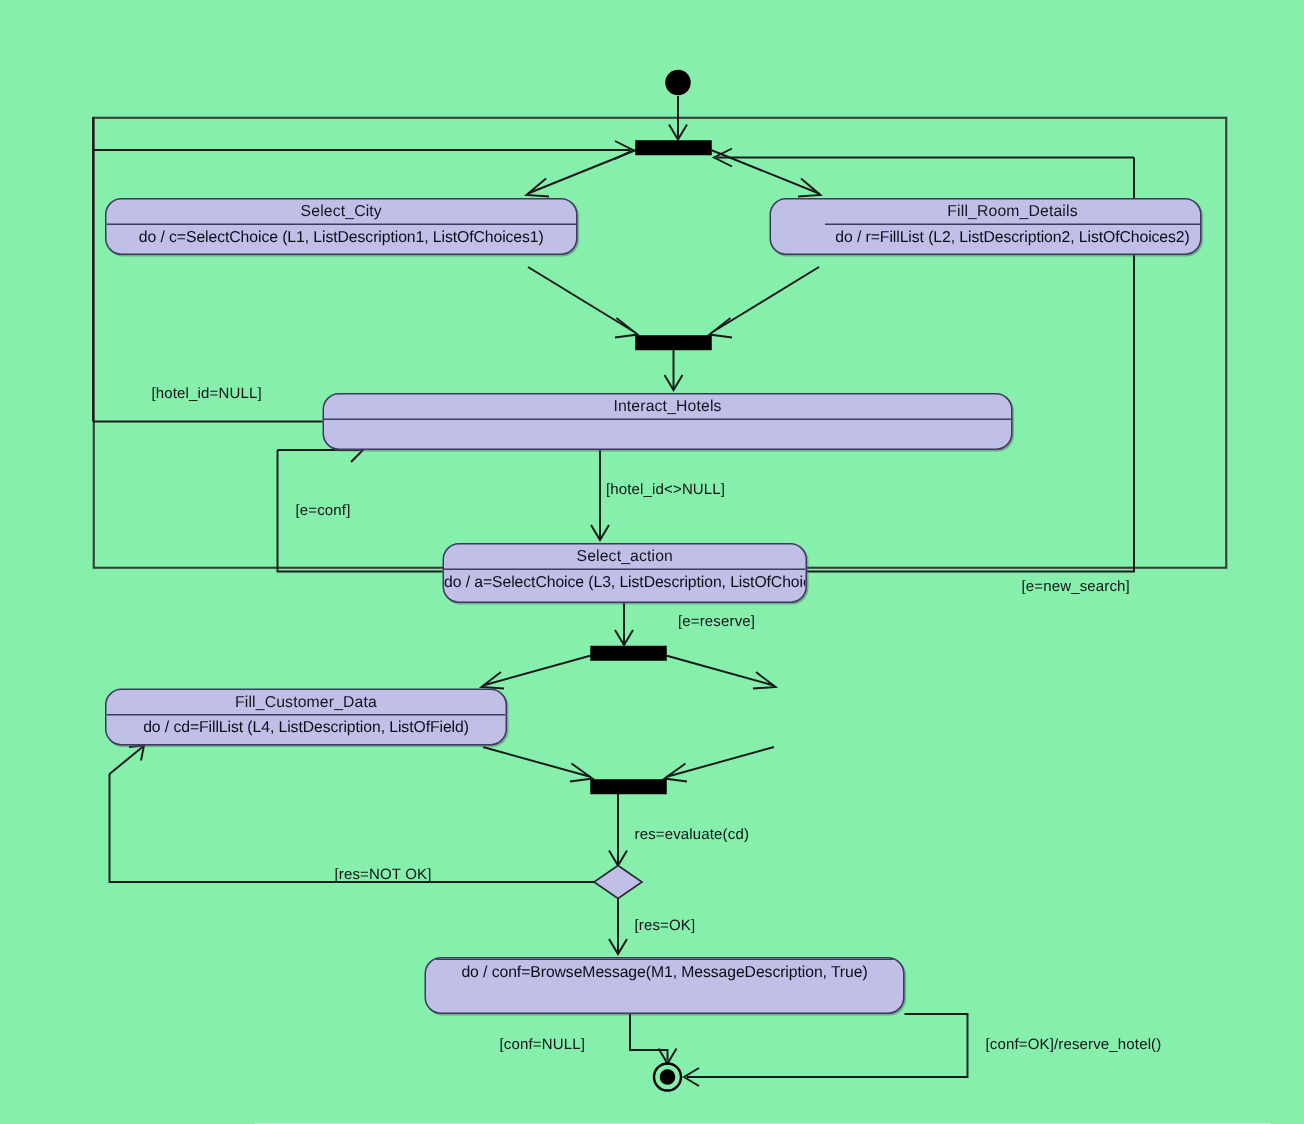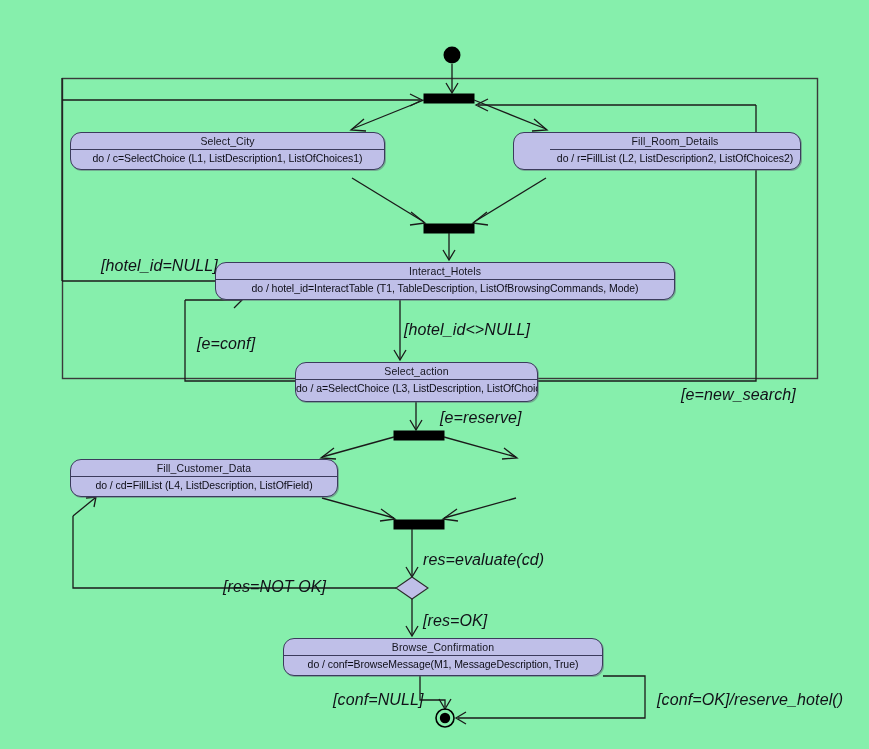--- a/index.html
+++ b/index.html
@@ -46,25 +46,24 @@
     color:#0d0d16;
     font-size:10.5px;
     line-height:17px;
     height:17px;
     white-space:nowrap;
     overflow:hidden;
     letter-spacing:-.05px;
   }
   .edge-label{
     position:absolute;
-    font-size:16px;
+    font-size:10px;
     color:#111118;
     white-space:nowrap;
     letter-spacing:.1px;
-    font-style:italic;
   }
 </style>
 </head>
 <body>
 
 <div id="canvas">
 
   <svg width="869" height="749">
 
     <rect class="outer-rect" x="62.5" y="78.5" width="755" height="300"></rect>
@@ -158,46 +157,44 @@
 
   <div class="state-box" style="left:513px;top:132px;width:288px;height:38px;padding-left:36px;">
     <div class="state-name">Fill_Room_Details</div>
     <div class="state-divider"></div>
     <div class="state-action">do / r=FillList (L2, ListDescription2, ListOfChoices2)</div>
   </div>
 
   <div class="state-box" style="left:215px;top:262px;width:460px;height:38px;">
     <div class="state-name">Interact_Hotels</div>
     <div class="state-divider"></div>
-    <div class="state-action">do / hotel_id=InteractTable (T1, TableDescription, ListOfBrowsingCommands, Mode)</div>
   </div>
 
   <div class="state-box" style="left:295px;top:362px;width:243px;height:40px;">
     <div class="state-name">Select_action</div>
     <div class="state-divider"></div>
     <div class="state-action">do / a=SelectChoice (L3, ListDescription, ListOfChoices)</div>
   </div>
 
   <div class="state-box" style="left:70px;top:459px;width:268px;height:38px;">
     <div class="state-name">Fill_Customer_Data</div>
     <div class="state-divider"></div>
     <div class="state-action">do / cd=FillList (L4, ListDescription, ListOfField)</div>
   </div>
 
 
   <div class="state-box" style="left:283px;top:638px;width:320px;height:38px;">
-    <div class="state-name">Browse_Confirmation</div>
     <div class="state-divider"></div>
     <div class="state-action">do / conf=BrowseMessage(M1, MessageDescription, True)</div>
   </div>
 
   <div class="edge-label" style="left:101px;top:257px;">[hotel_id=NULL]</div>
   <div class="edge-label" style="left:197px;top:335px;">[e=conf]</div>
   <div class="edge-label" style="left:404px;top:321px;">[hotel_id&lt;&gt;NULL]</div>
   <div class="edge-label" style="left:681px;top:386px;">[e=new_search]</div>
-  <div class="edge-label" style="left:412px;top:409px;padding-left:28px;">[e=reserve]</div>
+  <div class="edge-label" style="left:424px;top:409px;padding-left:28px;">[e=reserve]</div>
   <div class="edge-label" style="left:423px;top:551px;">res=evaluate(cd)</div>
   <div class="edge-label" style="left:207px;top:578px;padding-left:16px;">[res=NOT OK]</div>
   <div class="edge-label" style="left:423px;top:612px;">[res=OK]</div>
   <div class="edge-label" style="left:333px;top:691px;">[conf=NULL]</div>
   <div class="edge-label" style="left:657px;top:691px;">[conf=OK]/reserve_hotel()</div>
 
 </div>
 
 </body></html>

